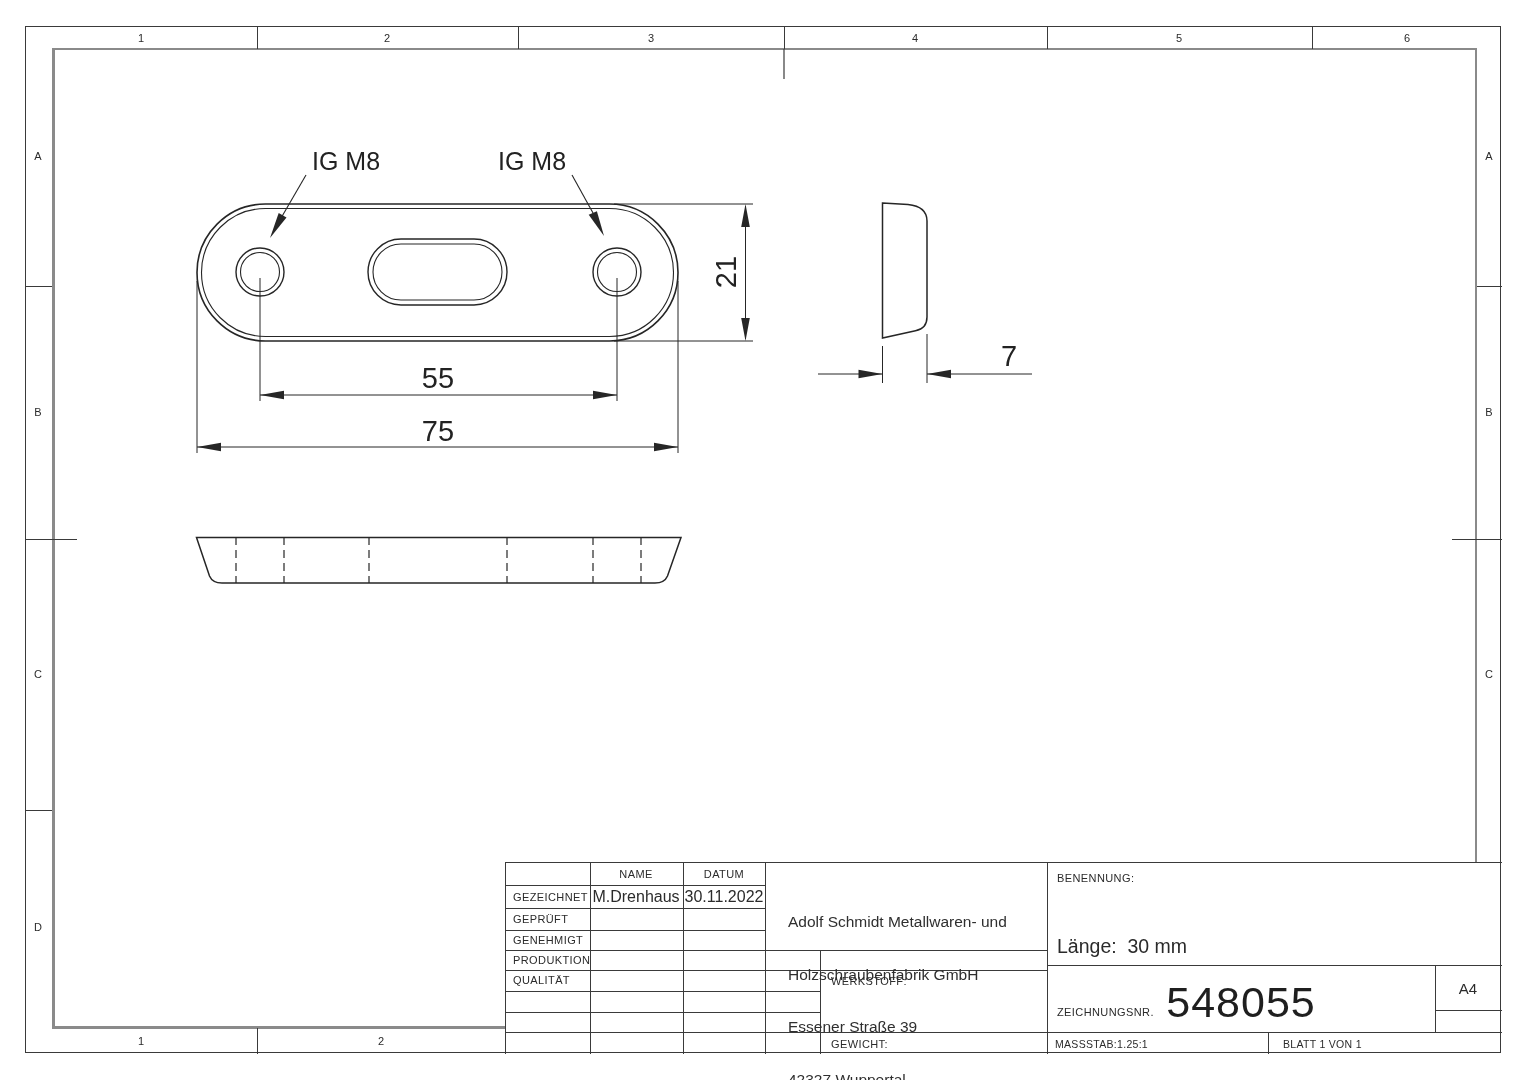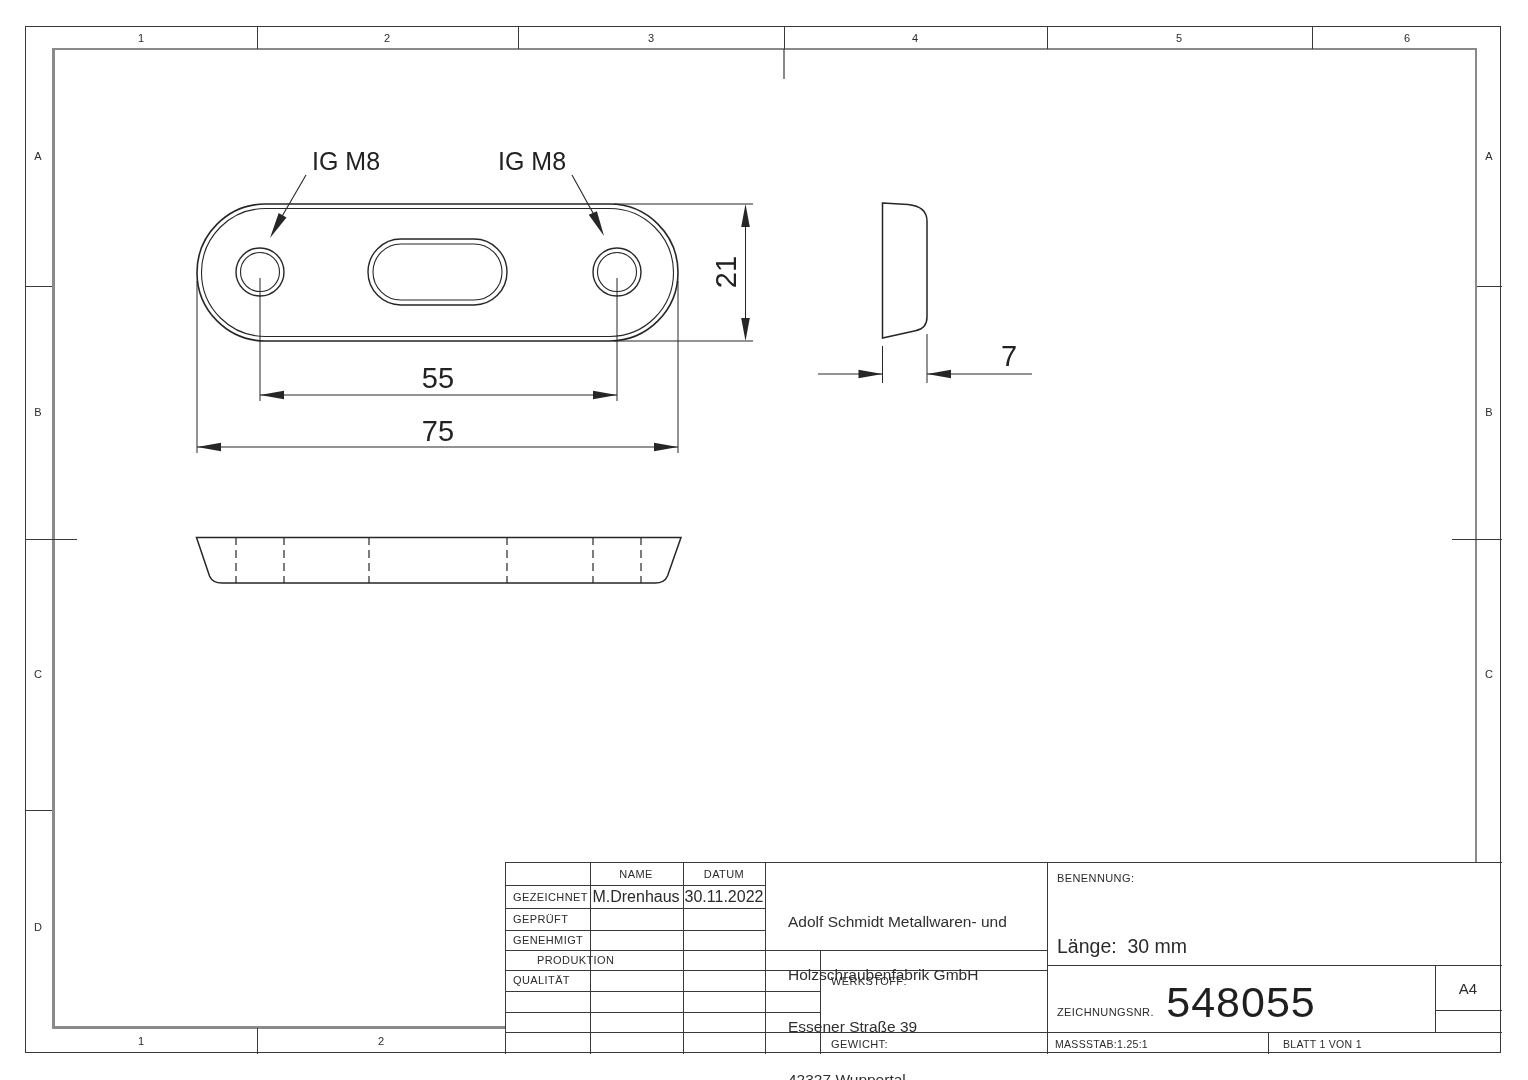--- a/index.html
+++ b/index.html
@@ -175,21 +175,21 @@
     <div class="hl" style="left:505px;top:1032px;width:997px;"></div>
     <div class="hl" style="left:1047px;top:965px;width:455px;"></div>
     <div class="hl" style="left:1435px;top:1010px;width:67px;"></div>
 
     <span class="lbl tbsm cc" style="left:636px;top:874px;">NAME</span>
     <span class="lbl tbsm cc" style="left:724px;top:874px;">DATUM</span>
 
     <span class="lbl tbsm lc" style="left:513px;top:897px;">GEZEICHNET</span>
     <span class="lbl tbsm lc" style="left:513px;top:919px;">GEPRÜFT</span>
     <span class="lbl tbsm lc" style="left:513px;top:940px;">GENEHMIGT</span>
-    <span class="lbl tbsm lc" style="left:537px;top:960px;text-align:center;">PRODUKTION</span>
+    <span class="lbl tbsm lc" style="left:513px;top:960px;text-align:center;">PRODUKTION</span>
     <span class="lbl tbsm lc" style="left:513px;top:980px;">QUALITÄT</span>
 
     <span class="lbl tbname cc" style="left:636px;top:897px;">M.Drenhaus</span>
     <span class="lbl tbdate cc" style="left:724px;top:897px;">30.11.2022</span>
 
     <div class="lbl company" style="left:788px;top:878px;">
       <span>Adolf Schmidt Metallwaren- und</span>
       <span>Holzschraubenfabrik GmbH</span>
       <span>Essener Straße 39</span>
       <span>42327 Wuppertal</span>

